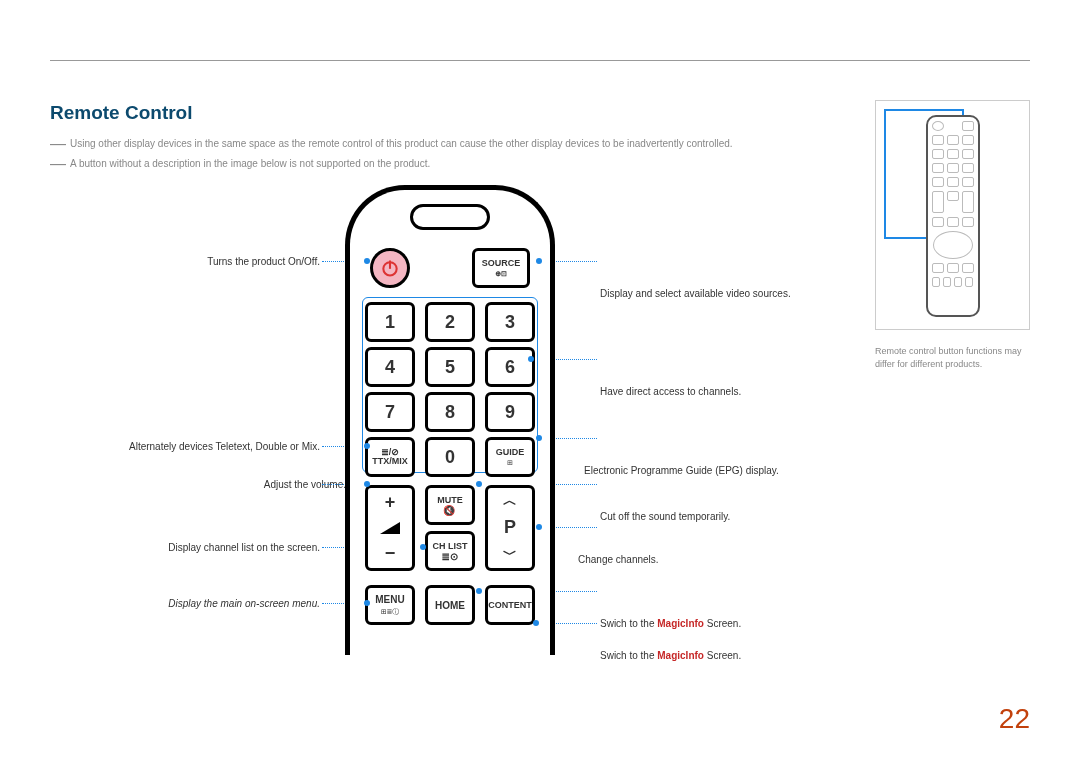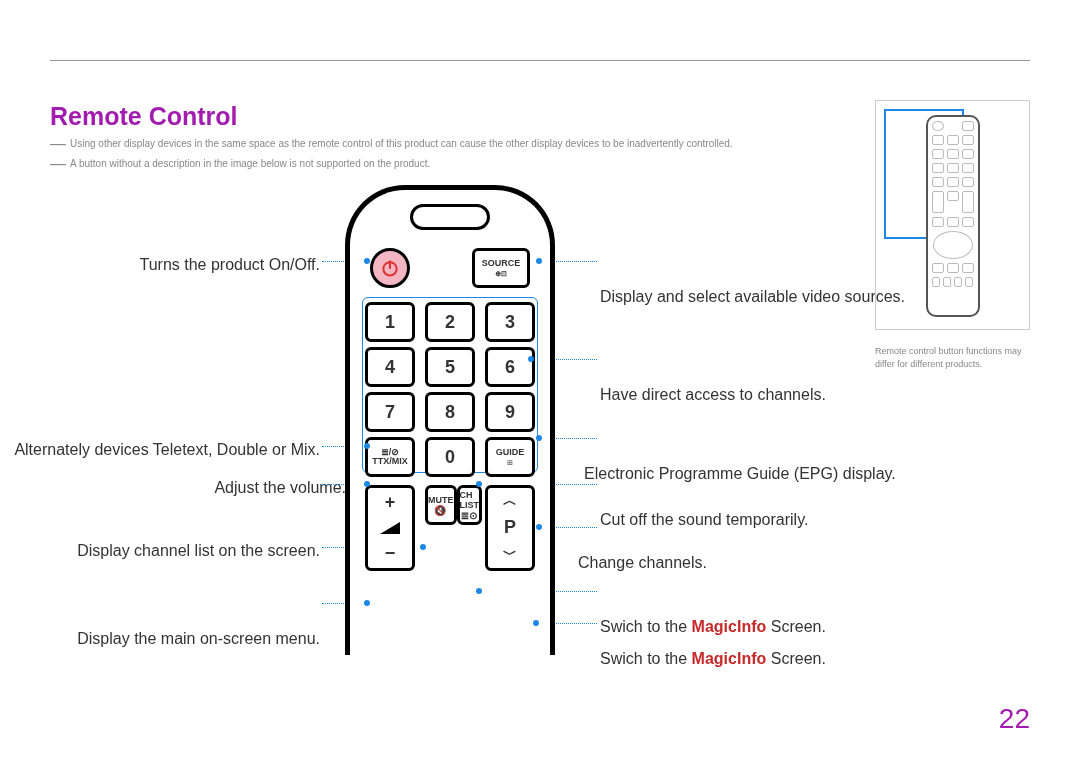--- a/index.html
+++ b/index.html
@@ -12,47 +12,47 @@
     color: #333;
   }
   .hr-top {
     position: absolute;
     top: 60px; left: 50px; right: 50px;
     border-top: 1px solid #999;
   }
   .title {
     position: absolute;
     top: 102px; left: 50px;
-    font-size: 25px;
+    font-size: 19px;
     font-weight: bold;
-    color: #a21caf;
+    color: #0c4a6e;
   }
   .note {
     position: absolute;
     left: 50px;
     font-size: 10px;
     color: #888;
   }
   .note .dash { font-size: 16px; line-height: 10px; vertical-align: middle; margin-right: 4px; }
   .note1 { top: 138px; }
   .note2 { top: 158px; }
 
   .page-num {
     position: absolute;
     right: 50px;
     bottom: 28px;
     font-size: 28px;
-    color: #a21caf;
+    color: #c2410c;
     font-weight: 300;
   }
 
   
   .callout {
     position: absolute;
-    font-size: 16px;
+    font-size: 10px;
     color: #333;
     white-space: nowrap;
   }
   .callout.left { text-align: right; }
   .callout.right { text-align: left; margin-top: 32px; }
   .callout .red { color: #c62828; font-weight: bold; }
 
   
   .remote {
     position: absolute;
@@ -122,21 +122,21 @@
   }
   .vol, .prog {
     width: 50px; height: 86px;
     border: 3px solid #000;
     border-radius: 6px;
     display:flex; flex-direction:column; align-items:center; justify-content:space-around;
     font-size: 18px; font-weight:bold;
   }
   .mute-chlist {
     width: 50px;
-    display:flex; flex-direction:row; 
+    display:flex; flex-direction:column; justify-content:space-between;
   }
   .mute, .chlist {
     height: 40px; border: 3px solid #000; border-radius:6px;
     display:flex; flex-direction:column; align-items:center; justify-content:center;
     font-size: 9px; font-weight:bold;
   }
   .mute .sub, .chlist .sub { font-size:10px; }
 
   .bottom-row {
     position: absolute;
@@ -195,21 +195,21 @@
 
 <h1 class="title">Remote Control</h1>
 
 <div class="note note1"><span class="dash">―</span><span>Using other display devices in the same space as the remote control of this product can cause the other display devices to be inadvertently controlled.</span></div>
 <div class="note note2"><span class="dash">―</span><span>A button without a description in the image below is not supported on the product.</span></div>
 
 <div class="callout left" style="top:256px; right:760px;">Turns the product On/Off.</div>
 <div class="callout left" style="top:441px; right:760px;">Alternately devices Teletext, Double or Mix.</div>
 <div class="callout left" style="top:479px; right:734px;">Adjust the volume.</div>
 <div class="callout left" style="top:542px; right:760px;">Display channel list on the screen.</div>
-<div class="callout left" style="top:630px; right:760px;">Display the main on-screen menu.</div>
+<div class="callout left" style="top:598px; right:760px;font-style:italic;">Display the main on-screen menu.</div>
 
 <div class="callout right" style="top:256px; left:600px;">Display and select available video sources.</div>
 <div class="callout right" style="top:354px; left:600px;">Have direct access to channels.</div>
 <div class="callout right" style="top:433px; left:584px;text-align:right;">Electronic Programme Guide (EPG) display.</div>
 <div class="callout right" style="top:479px; left:600px;">Cut off the sound temporarily.</div>
 <div class="callout right" style="top:522px; left:578px;">Change channels.</div>
 <div class="callout right" style="top:586px; left:600px;"><span>Swich to the </span><span class="red">MagicInfo</span><span> Screen.</span></div>
 <div class="callout right" style="top:618px; left:600px;"><span>Swich to the </span><span class="red">MagicInfo</span><span> Screen.</span></div>
 
 <div class="leader" style="top:261px; left:322px; width:44px;"></div>
@@ -281,20 +281,32 @@
           <span class="sub">≣⊙</span>
         </div>
     </div>
     <div class="prog">
       <span style="font-size:14px;">︿</span>
       <span>P</span>
       <span style="font-size:14px;">﹀</span>
     </div>
   </div>
 
+  <div class="bottom-row">
+    <div class="key">
+        <span>MENU</span>
+        <span class="sub">⊞≣ⓘ</span>
+      </div>
+    <div class="key">
+        <span>HOME</span>
+      </div>
+    <div class="key" style="font-size:9px;">
+        <span>CONTENT</span>
+      </div>
+  </div>
 </div>
 
 <div class="dot" style="top:258px; left:364px;"></div>
 <div class="dot" style="top:443px; left:364px;"></div>
 <div class="dot" style="top:481px; left:364px;"></div>
 <div class="dot" style="top:544px; left:420px;"></div>
 <div class="dot" style="top:600px; left:364px;"></div>
 <div class="dot" style="top:258px; left:536px;"></div>
 <div class="dot" style="top:356px; left:528px;"></div>
 <div class="dot" style="top:435px; left:536px;"></div>

